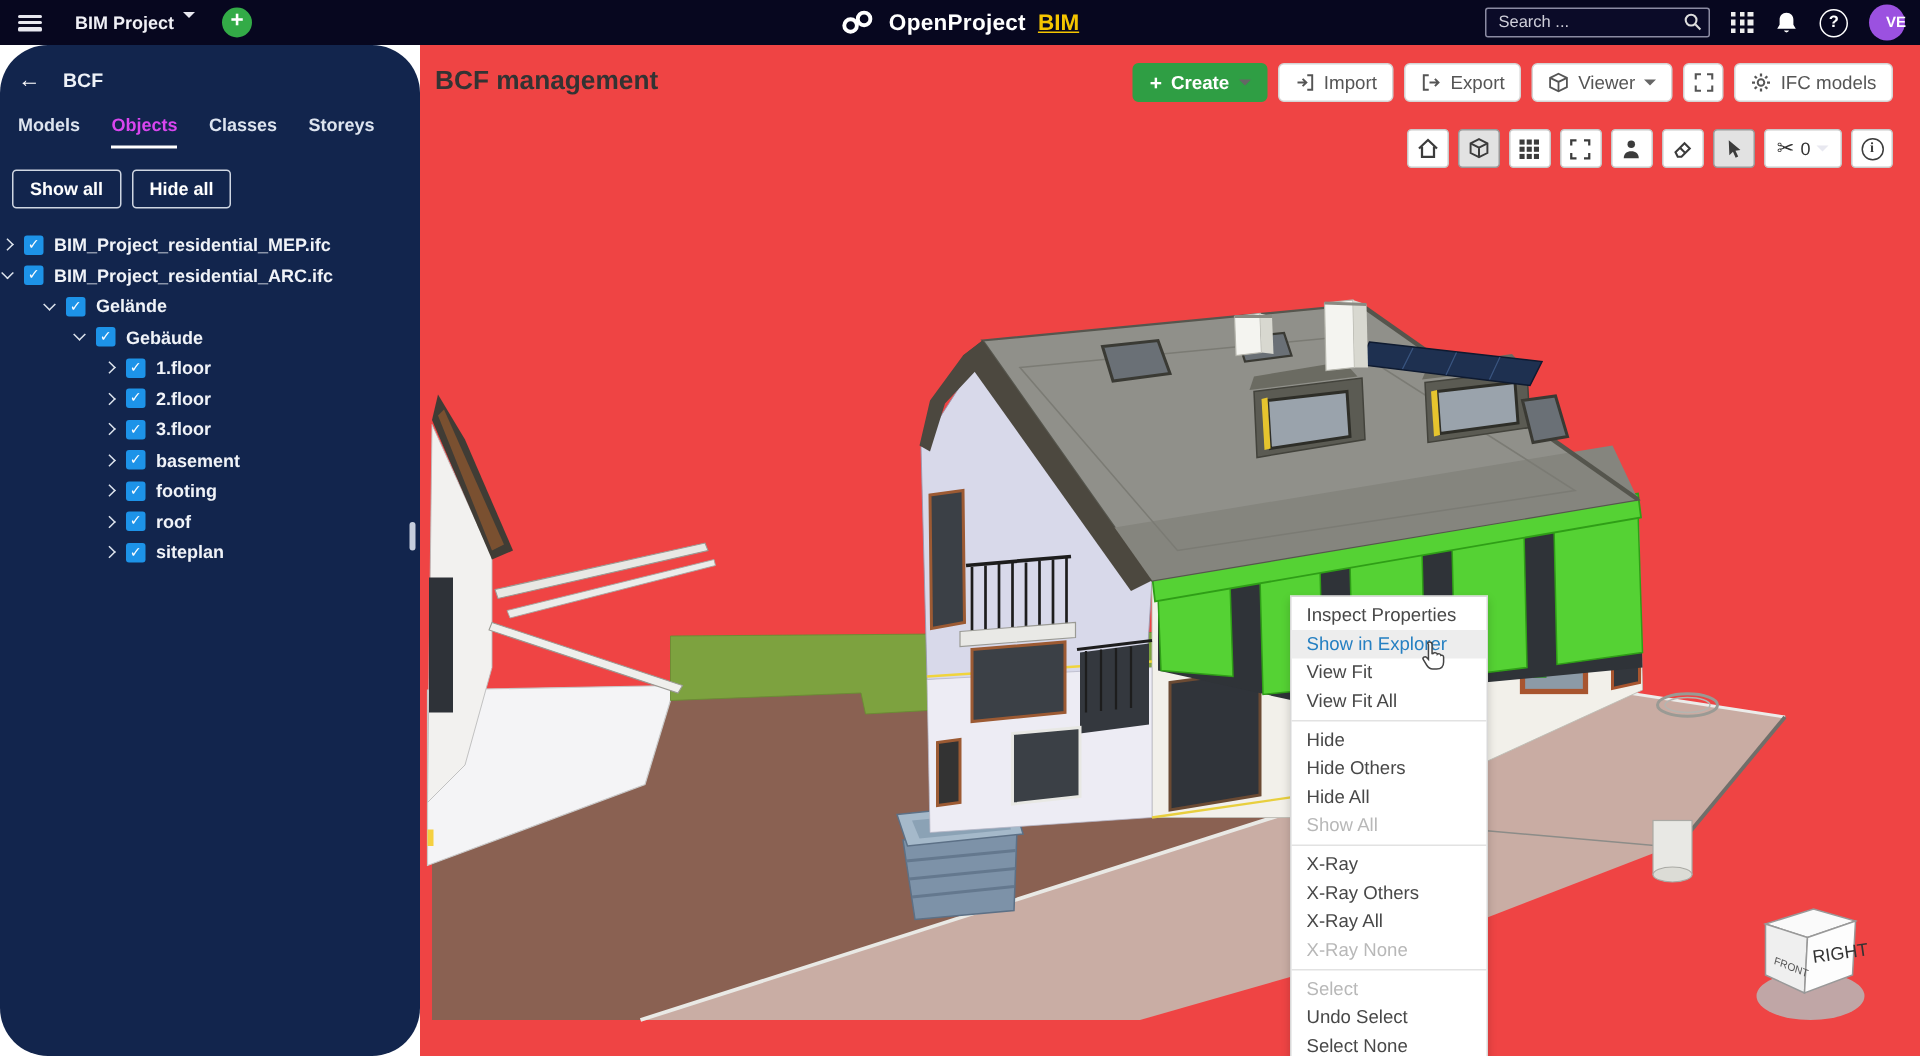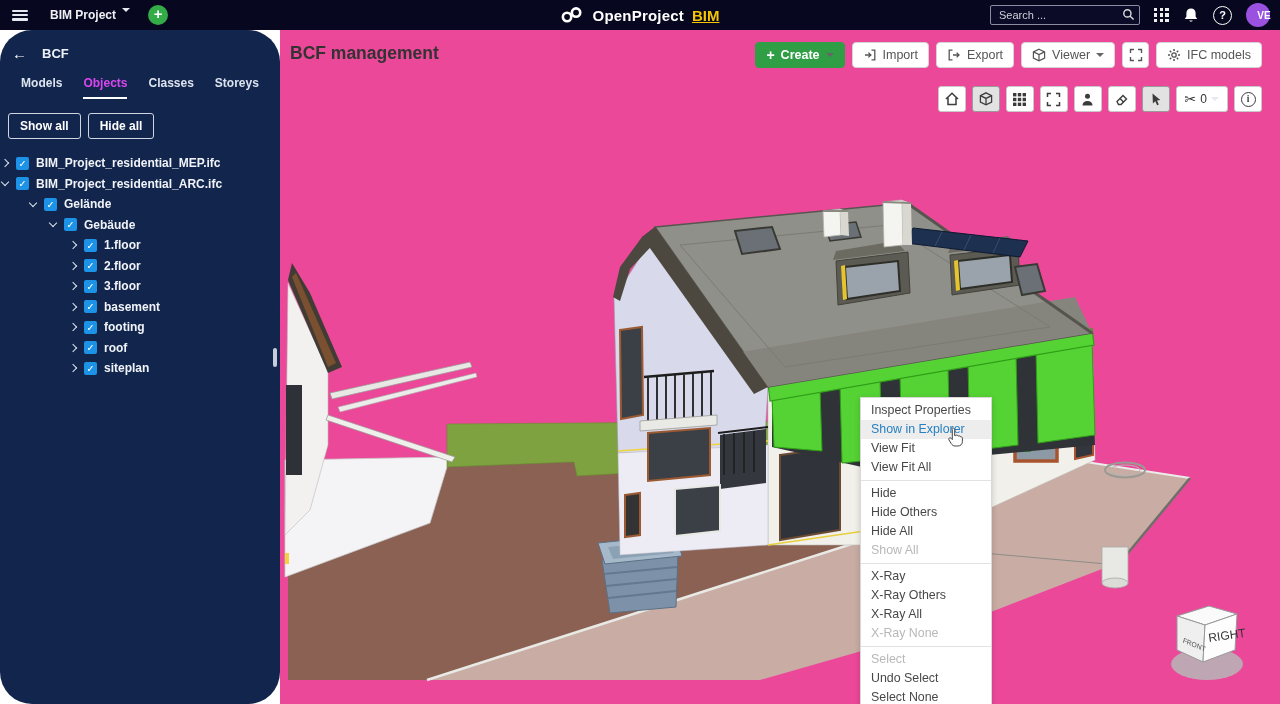--- a/index.html
+++ b/index.html
@@ -40,21 +40,21 @@
     font-size:10px; font-weight:bold; display:flex; align-items:center; justify-content:center;
     cursor:pointer;padding-left:12px; }
 
   
   .sidebar { position:absolute; left:0; top:30px; width:280px; bottom:0;
     background:#12254d; color:#eef2f8;border-radius:32px; }
   .sb-head { display:flex; align-items:center; gap:15px; padding:15px 12px 10px; }
   .back-arrow { font-size:15px; color:#fff; cursor:pointer; }
   .back-arrow::before { content:"←"; }
   .sb-title { font-size:13px; font-weight:bold; }
-  .sb-tabs { display:flex; gap:21px; padding:4px 12px 0;justify-content:center; }
+  .sb-tabs { display:flex; gap:21px; padding:4px 12px 0; }
   .sb-tab { font-size:12px; font-weight:bold; color:#dde4ef; padding-bottom:7px;
     cursor:pointer; border-bottom:2px solid transparent; }
   .sb-tab.active { color:#d946ef; border-bottom-color:#fff; }
   .sb-btns { display:flex; gap:7px; padding:14px 8px 4px; }
   .sb-btn { background:transparent; border:1px solid #cfd6e2; border-radius:3px;
     color:#fff; font-size:12px; font-weight:bold; padding:5px 11px; cursor:pointer;
     font-family:inherit; }
   .tree { margin-top:10px; }
   .tree-row { height:20.5px; display:flex; align-items:center; cursor:pointer; }
   .chev { width:6px; height:6px; border-right:1.6px solid #dfe5ee;
@@ -64,21 +64,21 @@
   .cbox { width:13px; height:13px; background:#1d93e8; border-radius:2px; margin:0 7px 0 8px;
     text-align:center; line-height:13px; font-size:9.5px; color:#fff; flex:0 0 auto; }
   .cbox::before { content:"✓"; }
   .tree-label { font-size:12px; font-weight:600; color:#f0f3f8; white-space:nowrap; }
   .d0 { padding-left:2px; } .d1 { padding-left:30px; }
   .d2 { padding-left:50px; } .d3 { padding-left:70px; }
   .sb-scroll { position:absolute; right:3px; top:318px; width:4px; height:19px;
     background:#c6cedd; border-radius:2px; }
 
   
-  .main { position:absolute; left:280px; top:30px; right:0; bottom:0; background:#ec4899; }
+  .main { position:absolute; left:280px; top:30px; right:0; bottom:0; background:#ef4444; }
   .page-title { position:absolute; left:10px; top:13px; font-size:17.5px;
     font-weight:bold; color:#333; }
   .hdr-btns { position:absolute; right:18px; top:12px; display:flex; gap:7px; align-items:center; }
   .btn { height:26px; display:inline-flex; align-items:center; gap:6px; background:#fff;
     border:1px solid #d4d4d4; border-radius:4px; color:#555; font-size:12.5px;
     padding:0 10px; cursor:pointer; font-family:inherit; }
   .btn svg { flex:0 0 auto; }
   .btn-create { background:#2f9e44; border-color:#2f9e44; color:#fff; font-weight:bold; }
   .btn-create .plus::before { content:"+"; font-size:14px; font-weight:bold; }
   .btn-create .caret { border-top-color:#fff; }

